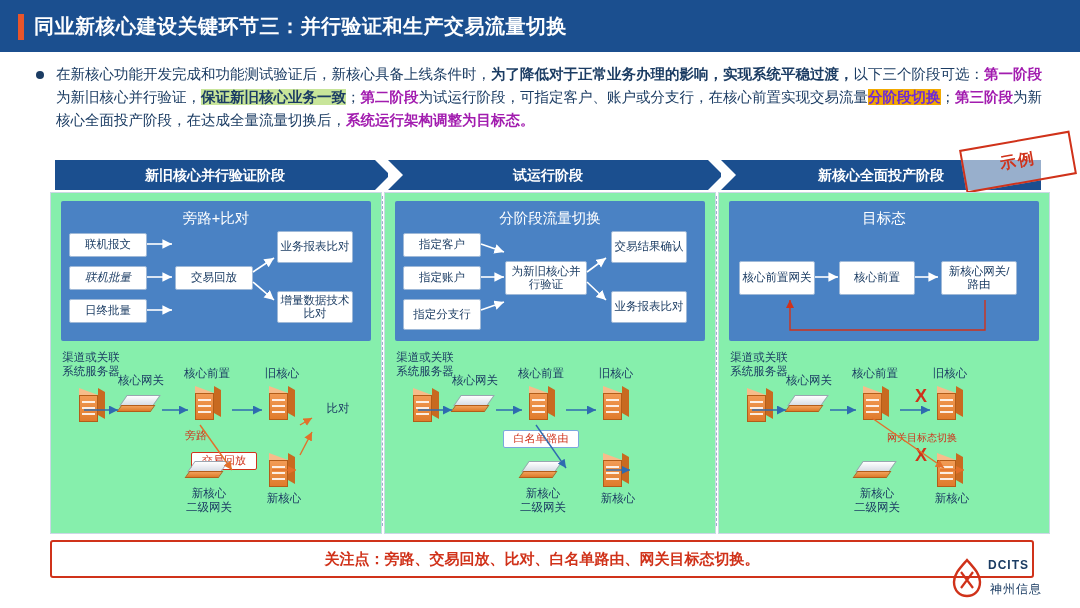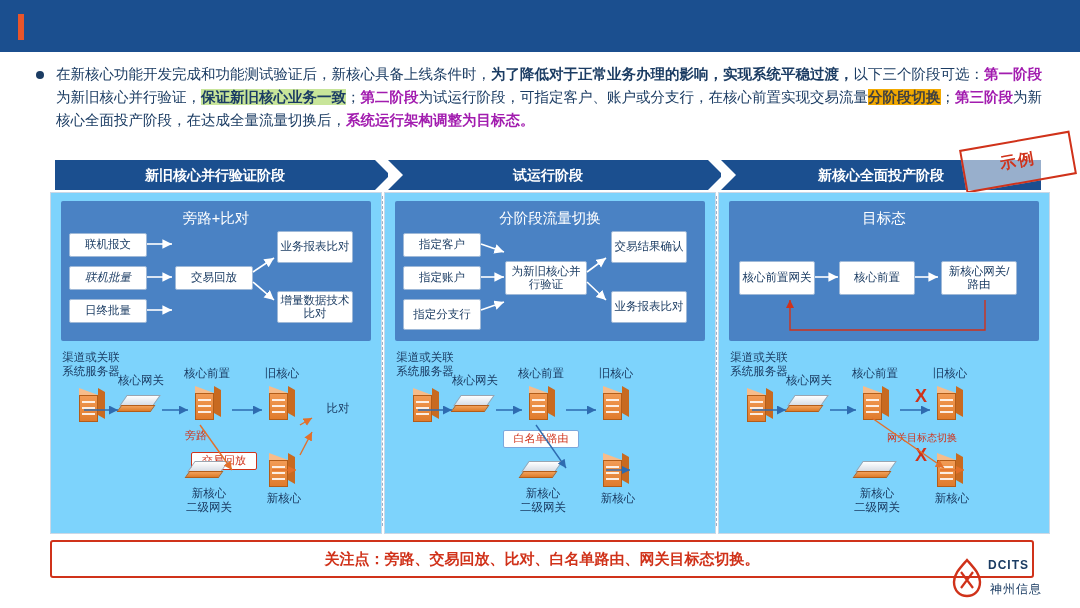--- a/index.html
+++ b/index.html
@@ -60,21 +60,21 @@
   }
   .bullet-body .b { font-weight: bold; }
   .red { color: #a21caf; font-weight: bold; }
   .hl-green {
     background: #c8e59a;
     color: #1b3c63;
     font-weight: bold;
   }
   .hl-orange {
     background: #f2a900;
-    color: #404040;
+    color: #6d28d9;
     font-weight: bold;
   }
   
   .banner {
     position: absolute;
     height: 30px;
     background: #1b4f8f;
     color: #ffffff;
     font-size: 14px;
     font-weight: bold;
@@ -95,21 +95,21 @@
     width: 0; height: 0;
     border-top: 15px solid transparent;
     border-bottom: 15px solid transparent;
     border-left: 15px solid #ffffff;
   }
   
   .panel {
     position: absolute;
     top: 192px;
     height: 340px;
-    background: #7dd3fc;
+    background: #86efac;
     border: 1px solid #ccd8e6;
   }
   .blue-box {
     position: absolute;
     background: #4a82c4;
     border-radius: 2px;
   }
   .blue-box-title {
     position: absolute;
     width: 100%;
@@ -275,20 +275,21 @@
     pointer-events: none;
   }
 </style>
 </head>
 <body>
 
 <div class="slide">
 
   <div class="title-bar">
     <div class="title-accent"></div>
+    <div class="title-text">同业新核心建设关键环节三：并行验证和生产交易流量切换</div>
   </div>
 
   <div class="bullet-dot"></div>
   <div class="bullet-body">
     <span>在新核心功能开发完成和功能测试验证后，</span><span>新核心具备上线条件时，</span><span class="b">为了降低对于正常业务办理的影响，</span><span class="b">实现系统平稳过渡，</span><span>以下三个阶段可选：</span><span class="red">第一阶段</span><span>为新旧核心并行验证，</span><span class="hl-green">保证新旧核心业务一致</span><span>；</span><span class="red">第二阶段</span><span>为试运行阶段，可指定客户、账户或分支行，在核心前置实现交易流量</span><span class="hl-orange">分阶段切换</span><span>；</span><span class="red">第三阶段</span><span>为新核心全面投产阶段，在达成全量流量切换后，</span><span class="red">系统运行架构调整为目标态。</span>
   </div>
 
   <div class="banner" style="left:55px; top:160px; width:320px;">
     <span>新旧核心并行验证阶段</span>
     <span class="arrow-tip"></span>

